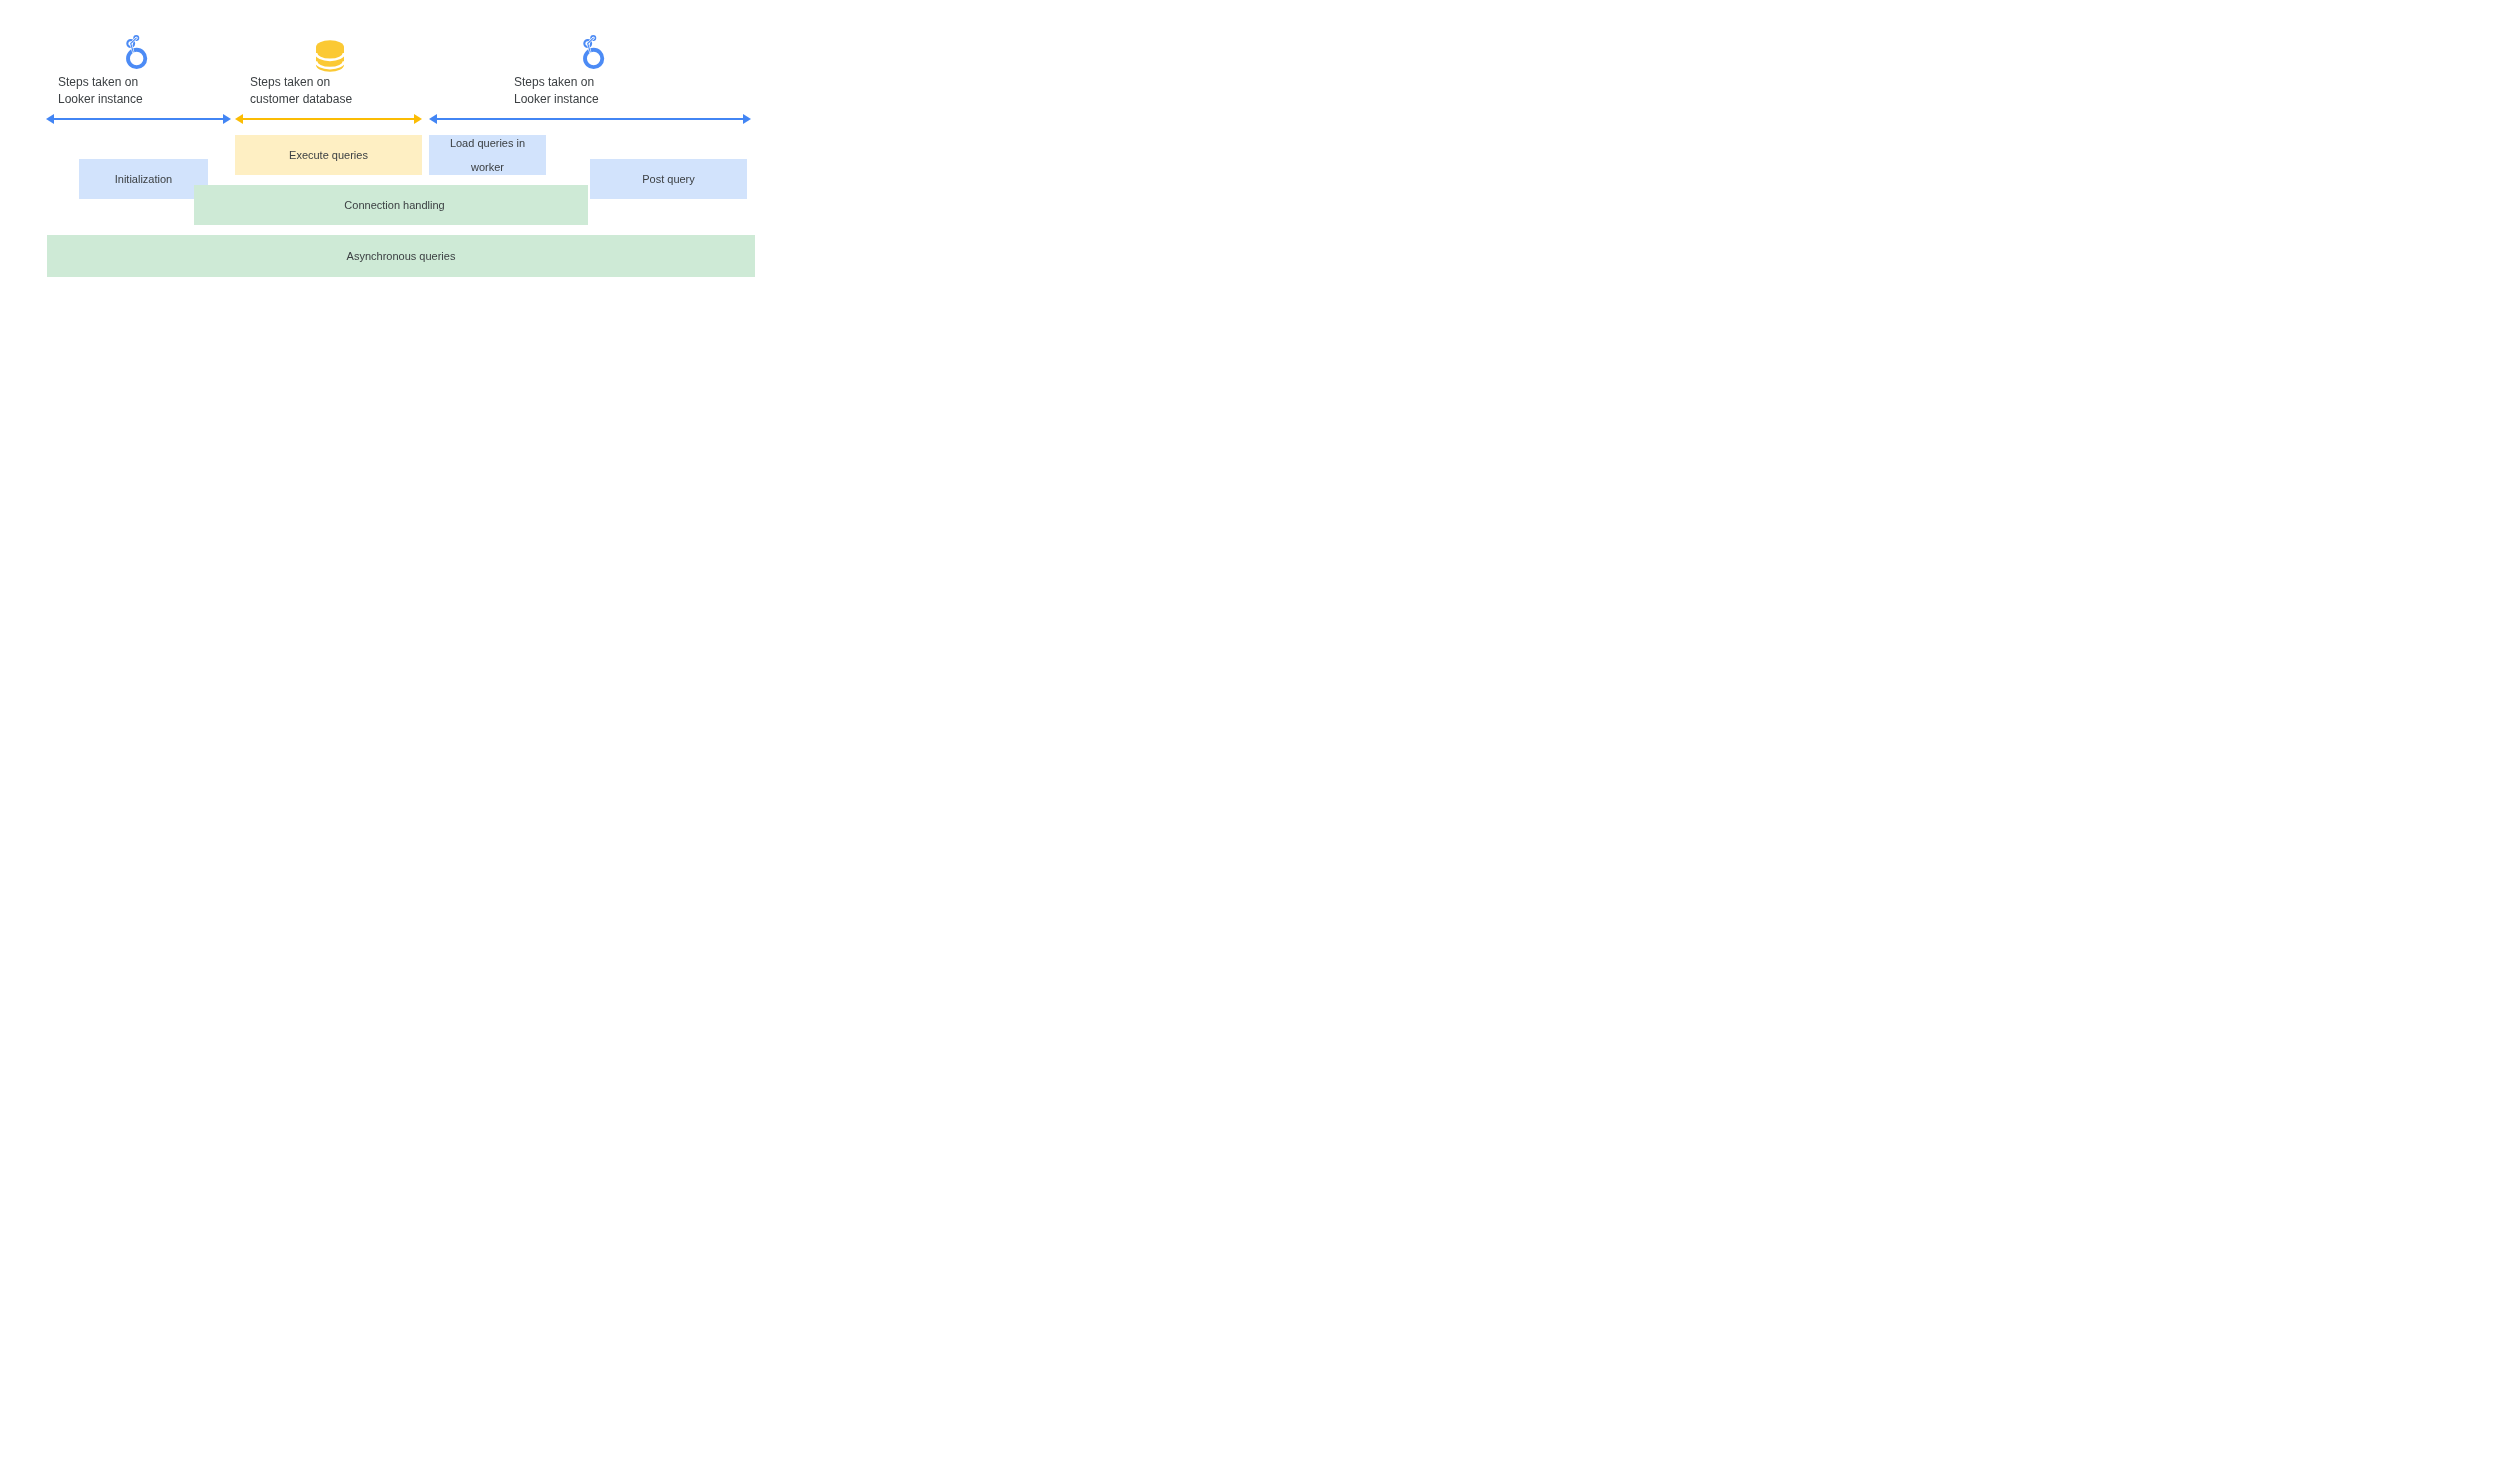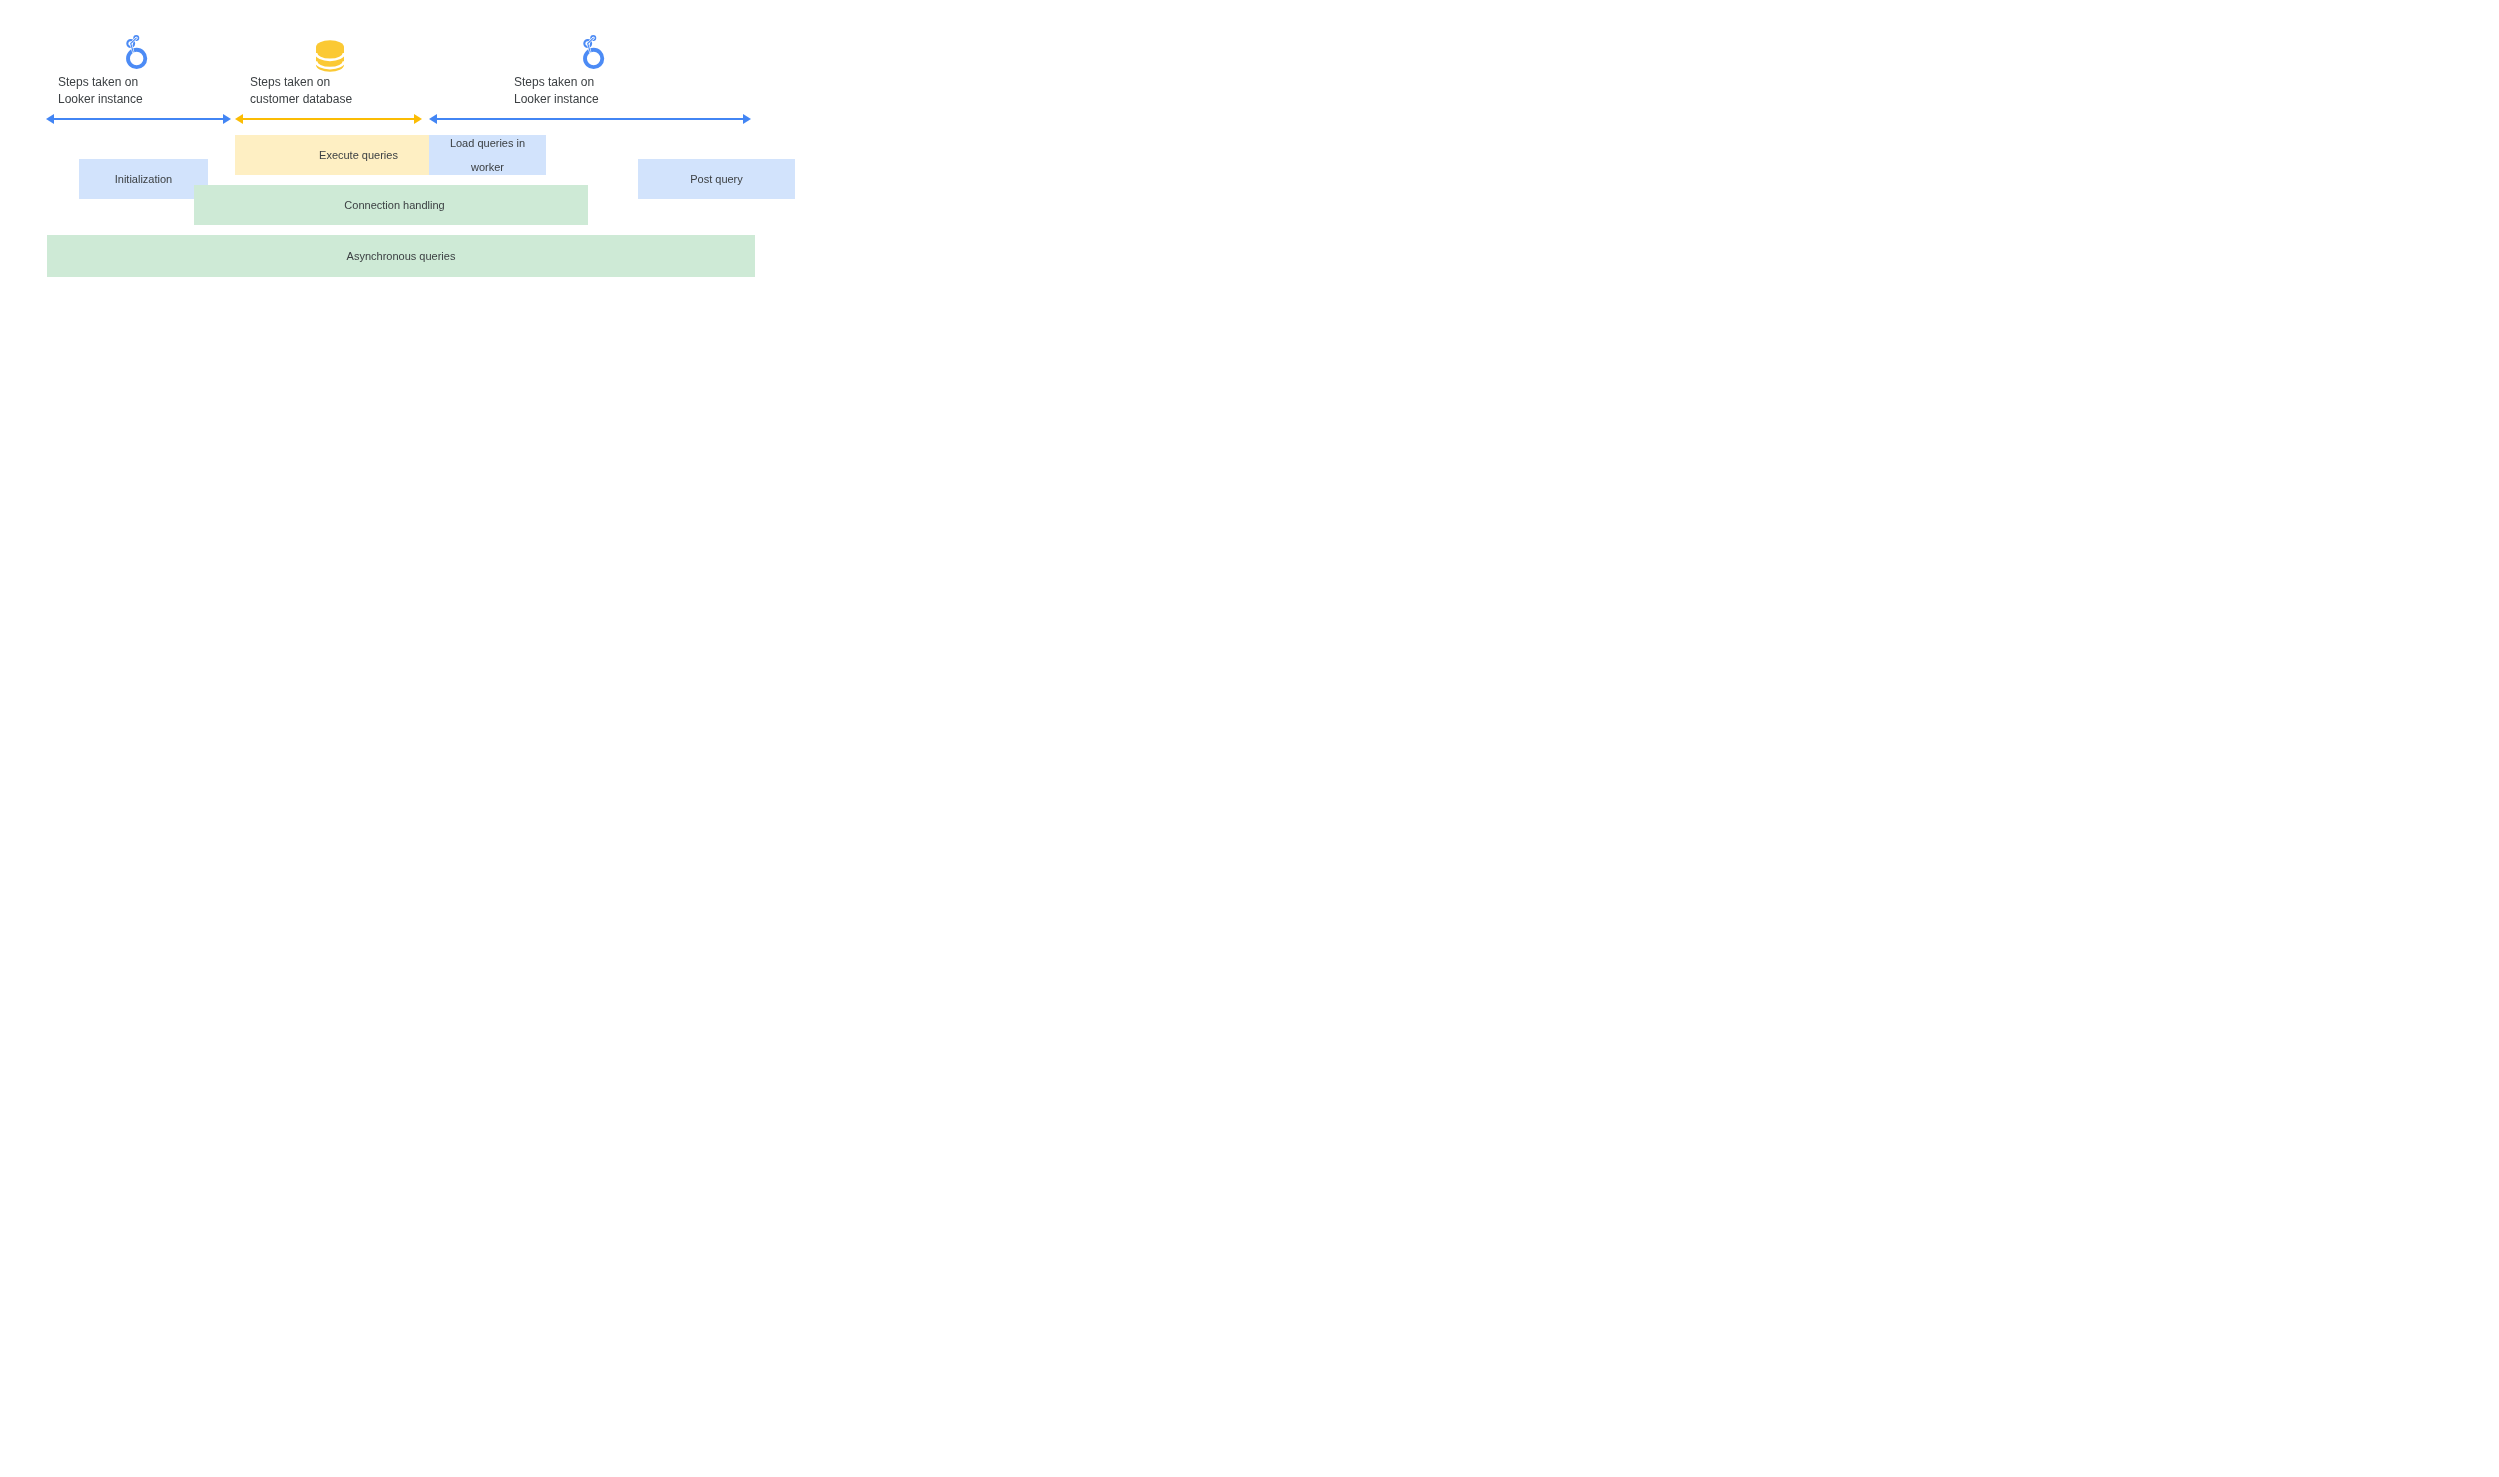--- a/index.html
+++ b/index.html
@@ -53,21 +53,21 @@
     display: flex;
     flex-direction: column;
     align-items: center;
     justify-content: center;
     font-size: 11px;
     line-height: 16px;
     text-align: center;
     color: var(--text, #3c4043);
   }
   .box.blue   { background: var(--box-blue, #d2e3fc); }
-  .box.yellow { background: var(--box-yellow, #feefc3); padding-left: 30px; }
+  .box.yellow { background: var(--box-yellow, #feefc3); }
   .box.green  { background: var(--box-green, #ceead6); }
 </style>
 </head>
 <body>
 
 <div class="canvas">
 
   <div class="icon-wrap" style="left:126px; top:35px; width:21.5px; height:34px;">
     <svg width="21.5" height="34" viewBox="0 0 212 344" xmlns="http://www.w3.org/2000/svg">
       <circle cx="105" cy="237" r="87.5" fill="none" stroke="var(--icon-blue,#4c8bf5)" stroke-width="39"></circle>
@@ -135,21 +135,21 @@
 
   <div class="box yellow" style="left:235px; top:135px; width:187px; height:40px;">
     <div>Execute queries</div>
   </div>
 
   <div class="box blue" style="left:429px; top:135px; width:117px; height:40px;justify-content:space-between;">
     <div>Load queries in</div>
     <div>worker</div>
   </div>
 
-  <div class="box blue" style="left:590px; top:159px; width:157px; height:40px;margin-left:48px;">
+  <div class="box blue" style="left:590px; top:159px; width:157px; height:40px;">
     <div>Post query</div>
   </div>
 
   <div class="box green" style="left:194px; top:185px; width:387px; height:40px;padding-left:7px;">
     <div>Connection handling</div>
   </div>
 
   <div class="box green" style="left:47px; top:235px; width:708px; height:42px;">
     <div>Asynchronous queries</div>
   </div>

